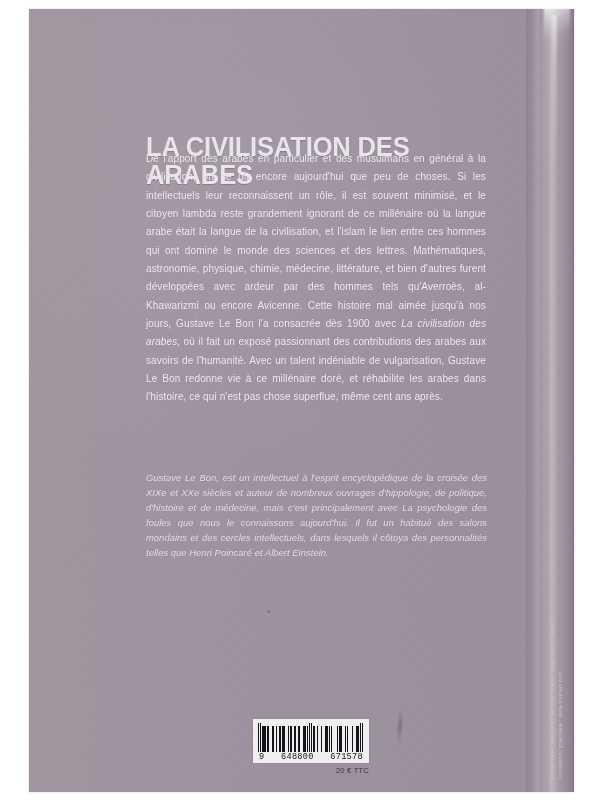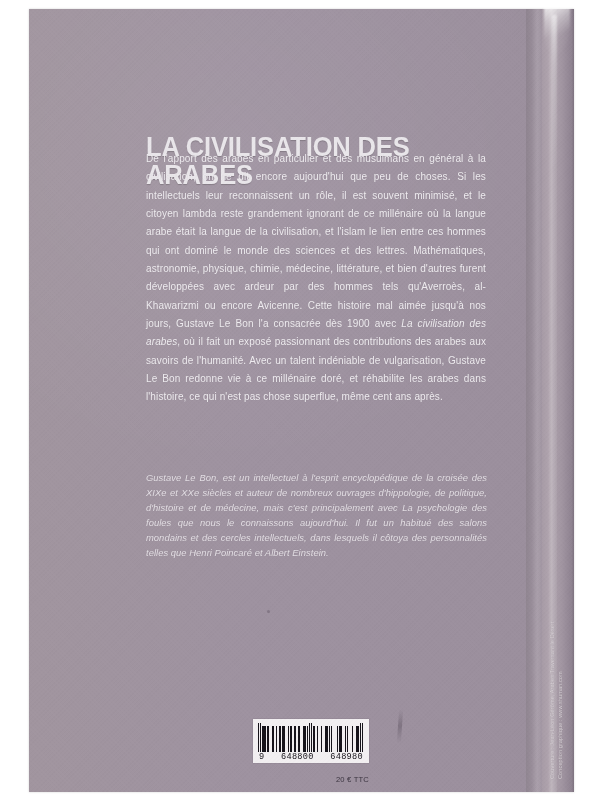--- a/index.html
+++ b/index.html
@@ -226,21 +226,21 @@
     display: flex;
     justify-content: space-between;
     font-family: "Liberation Mono", monospace;
     font-size: 8.6px;
     color: #16131a;
     letter-spacing: 0.3px;
     padding: 0 1px;
     margin-top: 0px;
   }
   #price {
-    margin-top: 12px;
+    margin-top: 3px;
     text-align: right;
     color: #3b3440;
     font-family: "Liberation Sans", sans-serif;
     font-size: 7.6px;
     letter-spacing: 0.2px;
   }
 
   
   #scuff {
     position: absolute;
@@ -373,21 +373,21 @@
               <span style="width: 1.11579px; background: rgb(22, 19, 26); height: 88%;"></span>
               <span style="width: 1.11579px; background: rgb(22, 19, 26); height: 88%;"></span>
               <span style="width: 1.11579px; background: transparent; height: 88%;"></span>
               <span style="width: 1.11579px; background: rgb(22, 19, 26); height: 100%;"></span>
               <span style="width: 1.11579px; background: transparent; height: 100%;"></span>
               <span style="width: 1.11579px; background: rgb(22, 19, 26); height: 100%;"></span>
             </div>
           <div id="barcode-digits">
             <span>9</span>
             <span>648800</span>
-            <span>648980</span>
+            <span>671578</span>
           </div>
         </div>
         <div id="price">20 € TTC</div>
       </div>
 
       <div id="scuff"></div>
       <div id="scuff2"></div>
     </div>
 
     <div id="hinge"></div>

